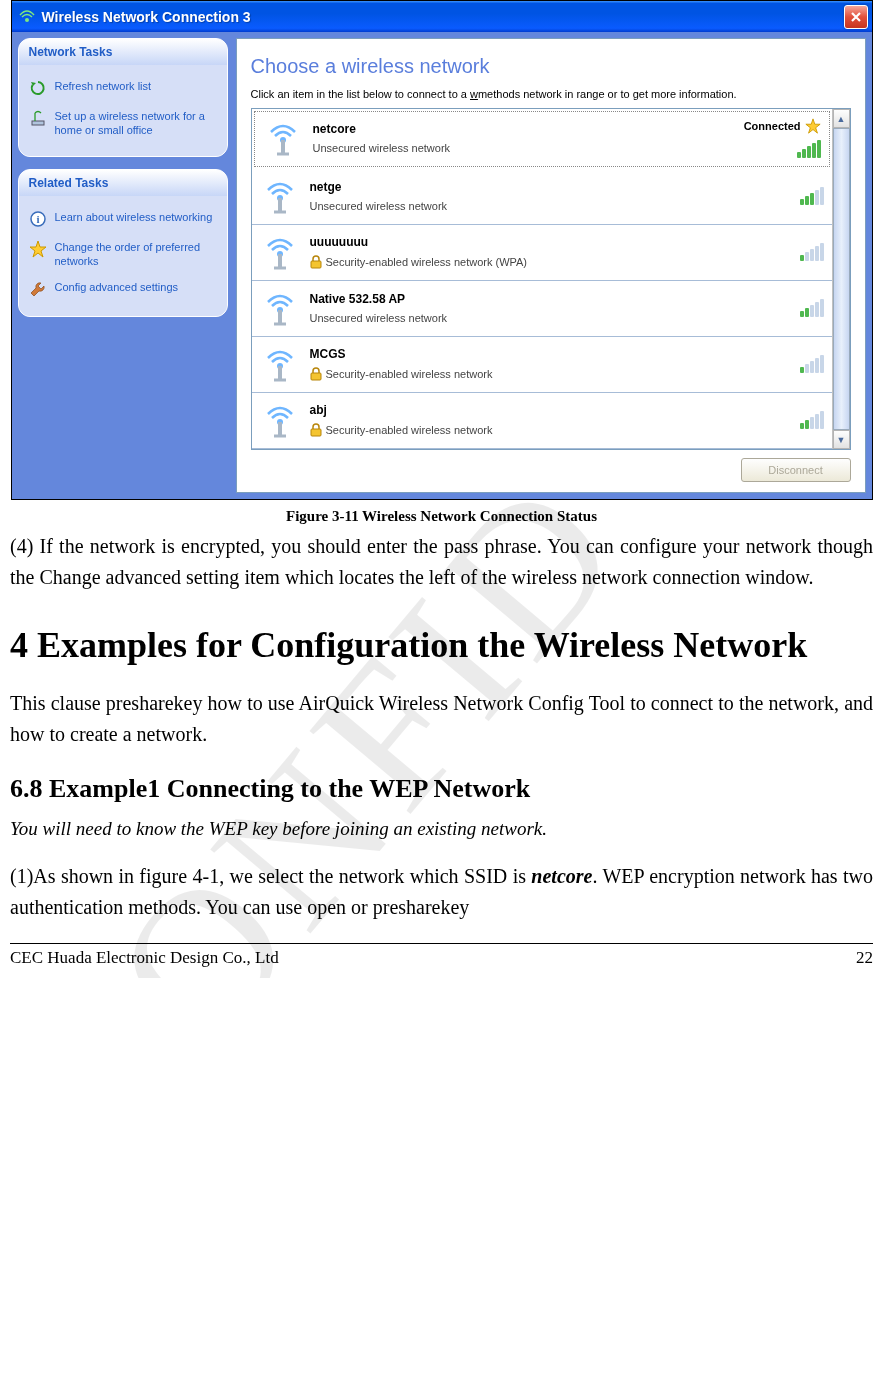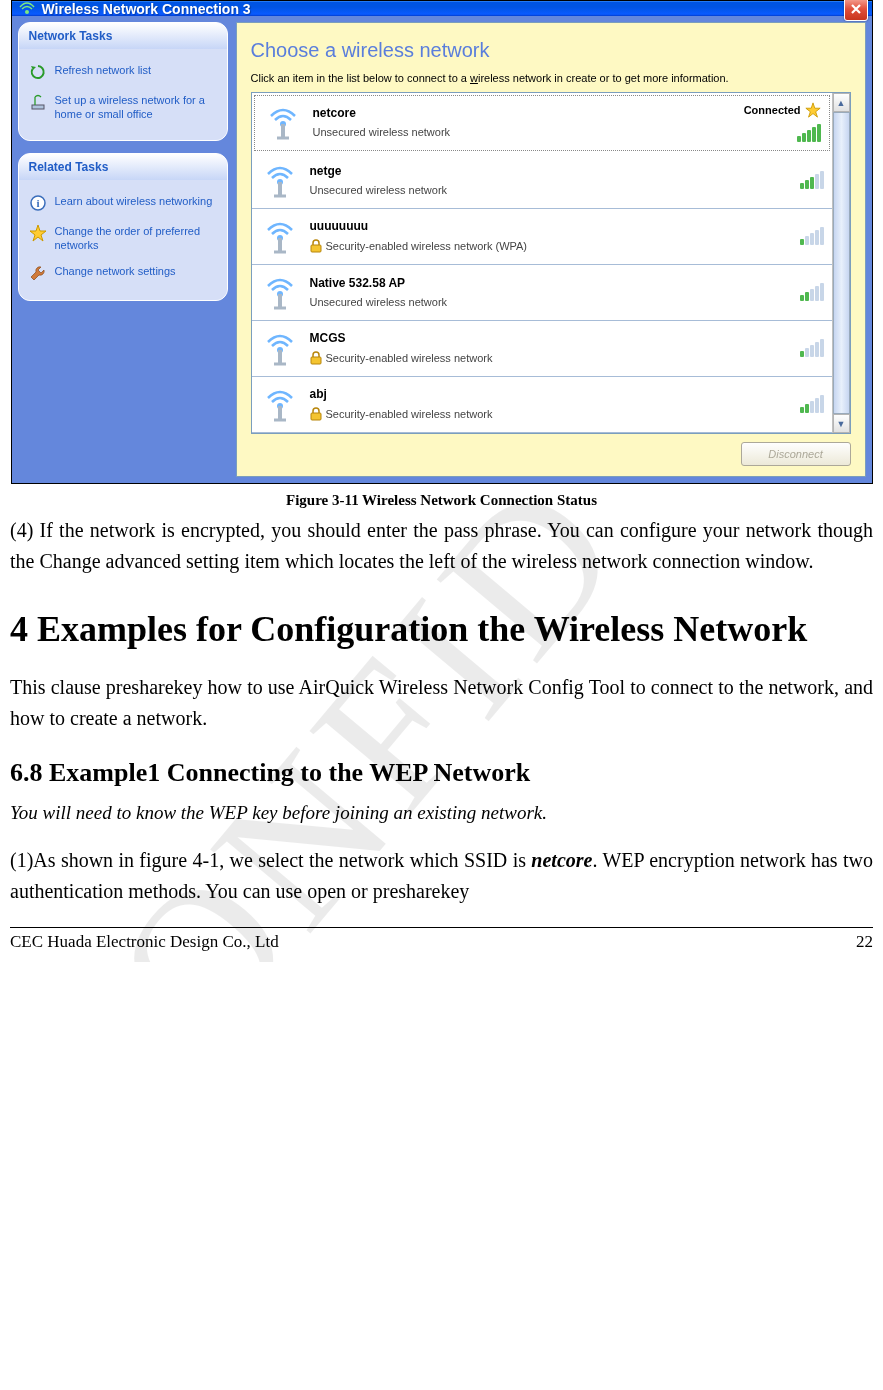--- a/index.html
+++ b/index.html
@@ -38,21 +38,21 @@
     background: #ece9d8;
     position: relative;
     z-index: 1;
   }
   .titlebar {
     height: 15px;
     background: linear-gradient(to bottom, #3a93ff 0%, #0054e3 8%, #0054e3 40%, #0a5bff 88%, #003ccf 100%);
     display: flex;
     align-items: center;
     color: #fff;
-    padding: 0 4px;
+    padding: 8px 4px;
   }
   .titlebar .ti {
     width: 18px;
     height: 18px;
     margin: 0 6px 0 2px;
     display: flex;
     align-items: center;
     justify-content: center;
   }
   .titlebar .ttxt {
@@ -120,21 +120,21 @@
     width: 18px;
     height: 18px;
     flex-shrink: 0;
     display: flex;
     align-items: center;
     justify-content: center;
   }
   
   .content {
     flex: 1;
-    background: #fef9c3;
+    background: #ffffff;
     border: 1px solid #7b9ebd;
     padding: 12px 14px 10px 14px;
     display: flex;
     flex-direction: column;
   }
   .content-title {
     font-size: 20px;
     font-weight: normal;
     color: #5a7edc;
     margin: 4px 0 10px 0;
@@ -244,21 +244,20 @@
   .xp-btn {
     min-width: 110px;
     height: 24px;
     background: linear-gradient(#fefefe,#ece9d8);
     border: 1px solid #aca899;
     color: #aca899;
     font-size: 11px;
     padding: 0 14px;
     border-radius: 3px;
     font-family: Tahoma, sans-serif;
-    font-style: italic;
   }
   
   .figcap {
     text-align: center;
     font-weight: bold;
     font-size: 15px;
     font-family: "Times New Roman", serif;
     margin: 8px 0 6px 0;
   }
   .para {
@@ -368,30 +367,30 @@
                   </svg>
               </span>
               <span>Change the order of preferred networks</span>
             </div>
             <div class="task-item">
               <span class="ticon">
                 <svg width="18" height="18" viewBox="0 0 18 18">
                     <path d="M12 3 A4 4 0 0 0 7 8 L2 13 L5 16 L10 11 A4 4 0 0 0 15 6 L12 9 L9 6 Z" fill="#d07a3a" stroke="#8a4a1a" stroke-width="0.7"></path>
                   </svg>
               </span>
-              <span>Change network settings</span>
+              <span>Config advanced settings</span>
             </div>
           </div>
         </div>
       </div>
 
       <div class="content">
         <div class="content-title">Choose a wireless network</div>
         <div class="content-sub">
-          <span>Click an item in the list below to connect to a </span><span class="ul">w</span><span>ireless network in create or to get more information.</span>
+          <span>Click an item in the list below to connect to a </span><span class="ul">w</span><span>methods network in range or to get more information.</span>
         </div>
         <div class="netlist-wrap">
           <div class="netlist" id="netlist">
               <div class="net-item selected">
                 <div class="net-icon">
                   <svg width="40" height="40" viewBox="0 0 40 40">
                     <path d="M8 14 Q20 2 32 14" stroke="#6fb6ff" stroke-width="2.5" fill="none"></path>
                     <path d="M12 18 Q20 10 28 18" stroke="#6fb6ff" stroke-width="2.5" fill="none"></path>
                     <circle cx="20" cy="22" r="3" fill="#6fb6ff"></circle>
                     <rect x="18" y="22" width="4" height="14" fill="#a9b7c6"></rect>

